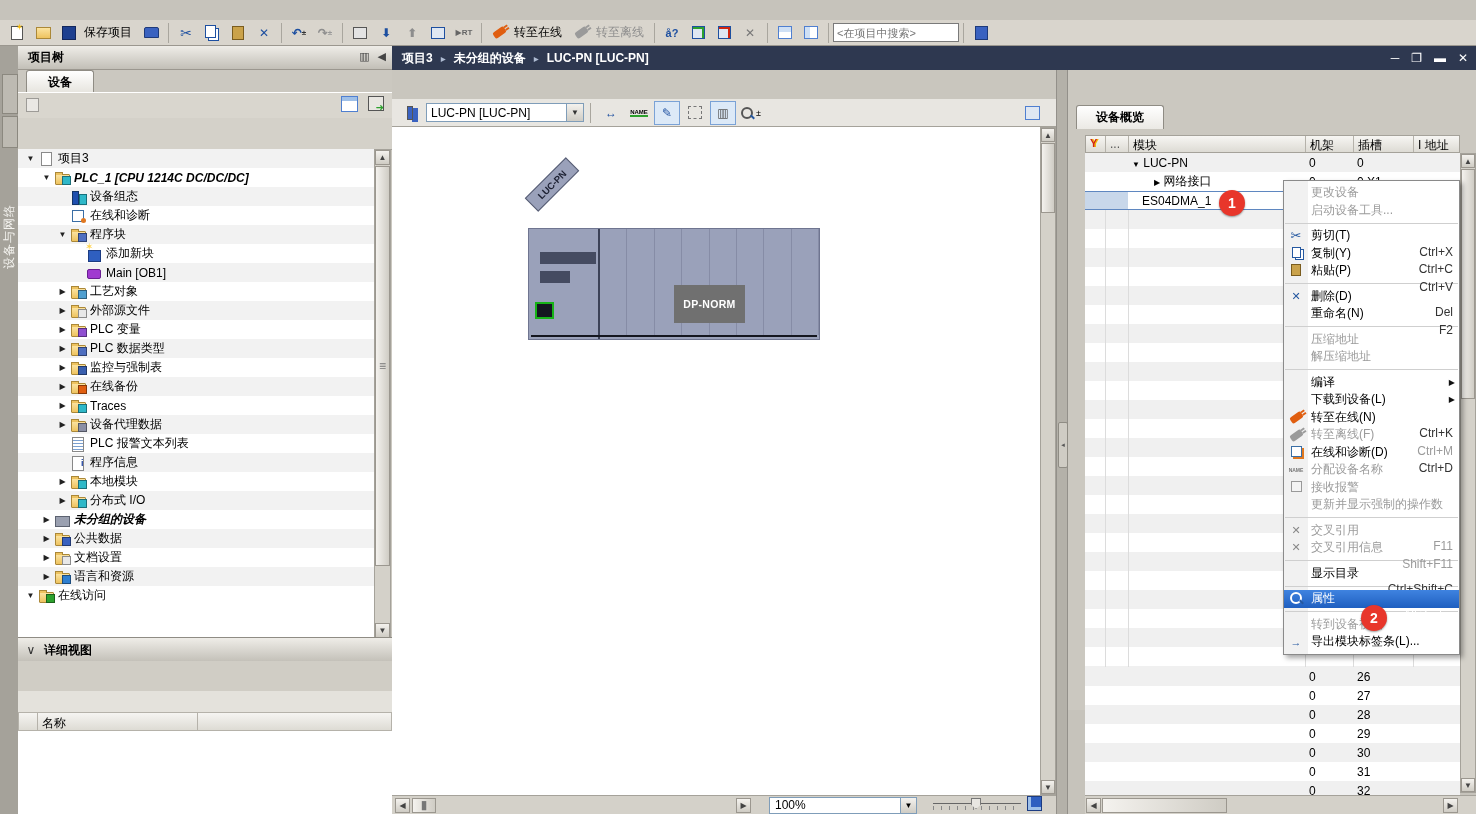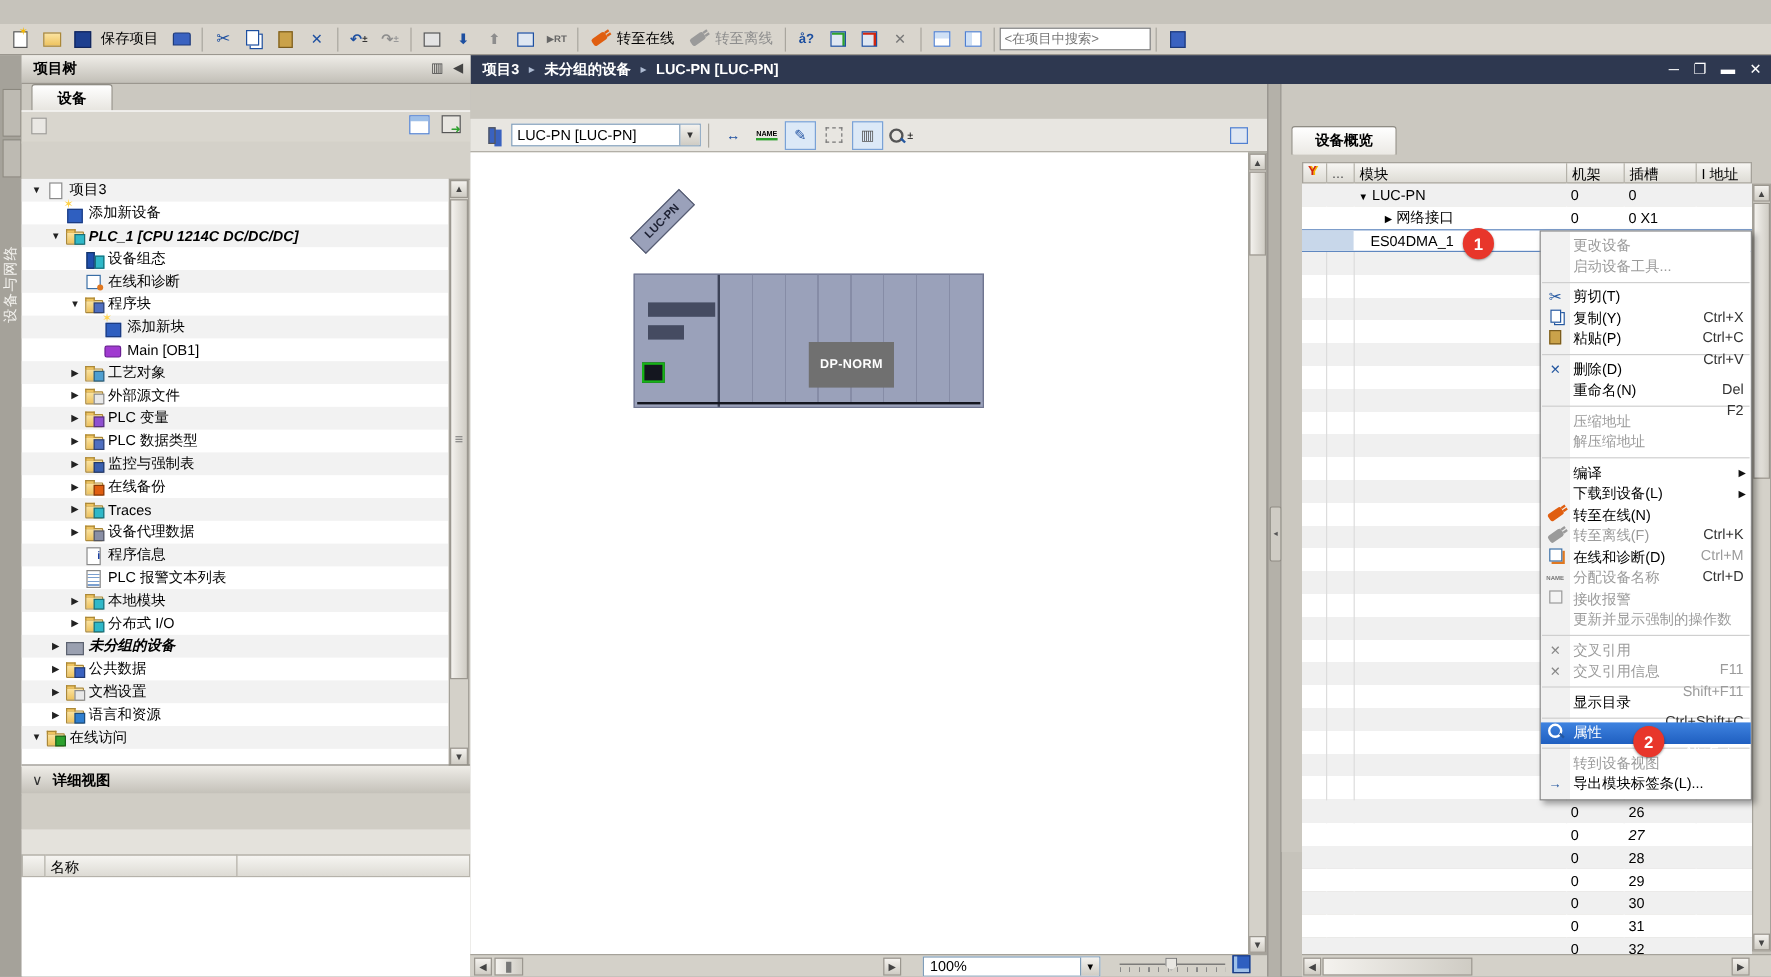--- a/index.html
+++ b/index.html
@@ -106,21 +106,21 @@
   .ovtab{position:absolute;left:8px;top:35px;width:86px;height:23px;background:linear-gradient(#fff,#ebe9e4);border:1px solid #8f8c84;border-bottom:none;border-radius:3px 3px 0 0;display:flex;align-items:center;justify-content:center;font-weight:bold;}
   .tblhead{position:absolute;left:17px;top:65px;width:375px;height:18px;display:flex;background:linear-gradient(#f7f6f3,#dddbd4);border:1px solid #a5a29a;box-sizing:border-box;font-size:12px;}
   .th{border-right:1px solid #b5b2aa;box-sizing:border-box;padding:1px 4px;overflow:hidden;white-space:nowrap;}
   .stripes{position:absolute;left:17px;top:140px;width:375px;height:513px;background:repeating-linear-gradient(#f0f0f0 0 19px,#ffffff 19px 38px);}
   .colline{position:absolute;top:83px;width:1px;background:#dcdcdc;height:640px;}
   .drow{position:absolute;left:17px;width:375px;height:19px;display:flex;align-items:center;box-sizing:border-box;}
   .dcell{overflow:hidden;white-space:nowrap;box-sizing:border-box;padding:0 4px;}
   .rsel{border-top:1px solid #5f87c0;border-bottom:1px solid #5f87c0;background:#fff;}
   .rsel .lead{background:#c8d7ea;}
   
-  .cmenu{left:1283px;top:192px;width:177px;background:linear-gradient(to right,#f1f1f1 24px,#fff 24px);border:1px solid #8a8a8a;box-shadow:3px 3px 5px rgba(0,0,0,.35);padding:3px 0;box-sizing:border-box;z-index:40;}
+  .cmenu{left:1283px;top:180px;width:177px;background:linear-gradient(to right,#f1f1f1 24px,#fff 24px);border:1px solid #8a8a8a;box-shadow:3px 3px 5px rgba(0,0,0,.35);padding:3px 0;box-sizing:border-box;z-index:40;}
   .mi{height:17.5px;display:flex;align-items:center;font-size:12px;position:relative;}
   .mico{flex:none;width:24px;text-align:center;font-size:11px;}
   .ml{flex:1;padding-left:3px;white-space:nowrap;}
   .ms{padding-right:6px;color:#333;white-space:nowrap;margin-top:32px;}
   .mi.dis .ml,.mi.dis .ms{color:#9b9b9b;}
   .mi.hl{background:linear-gradient(#3f83e0,#1f5fc0);color:#fff;}
   .mi.hl .ml,.mi.hl .ms{color:#fff;}
   .msub{position:absolute;right:4px;font-size:8px;color:#111;}
   .msep{border-top:1px solid #cfcfcf;margin:3.5px 1px;}
   .plug{display:inline-block;width:13px;height:7px;border-radius:2px;transform:rotate(-35deg);position:relative;}
@@ -247,25 +247,20 @@
     </div>
     <div class="ptband"></div>
 
     <div class="tree">
       <div class="trow" style="padding-left:6px;">
           <span class="exp">▼</span>
           <span class="tic pagei"></span>
           <span class="tl">项目3</span>
         </div>
       <div class="trow" style="padding-left:22px;">
-          <span class="exp"></span>
-          <span class="tic addnew"></span>
-          <span class="tl">添加新设备</span>
-        </div>
-      <div class="trow" style="padding-left:22px;">
           <span class="exp">▼</span>
           <span class="tic fold chip" style="--c:#2fb8c8;">
             <i></i>
           </span>
           <span class="tl b">PLC_1 [CPU 1214C DC/DC/DC]</span>
         </div>
       <div class="trow" style="padding-left:38px;">
           <span class="exp"></span>
           <span class="tic devi"></span>
           <span class="tl">设备组态</span>
@@ -343,27 +338,27 @@
         </div>
       <div class="trow" style="padding-left:38px;">
           <span class="exp">▶</span>
           <span class="tic fold chip" style="--c:#8a8fa5;">
             <i></i>
           </span>
           <span class="tl">设备代理数据</span>
         </div>
       <div class="trow" style="padding-left:38px;">
           <span class="exp"></span>
+          <span class="tic txti"></span>
+          <span class="tl">PLC 报警文本列表</span>
+        </div>
+      <div class="trow" style="padding-left:38px;">
+          <span class="exp"></span>
           <span class="tic infoi"></span>
           <span class="tl">程序信息</span>
-        </div>
-      <div class="trow" style="padding-left:38px;">
-          <span class="exp"></span>
-          <span class="tic txti"></span>
-          <span class="tl">PLC 报警文本列表</span>
         </div>
       <div class="trow" style="padding-left:38px;">
           <span class="exp">▶</span>
           <span class="tic fold chip" style="--c:#2fb8c8;">
             <i></i>
           </span>
           <span class="tl">本地模块</span>
         </div>
       <div class="trow" style="padding-left:38px;">
           <span class="exp">▶</span>
@@ -557,21 +552,21 @@
     </div>
 
     <div class="drow" style="top:597px;background:#f0f0f0;">
         <span style="width:220px;"></span>
         <span class="dcell" style="width:48px;">0</span>
         <span class="dcell" style="width:60px;">26</span>
       </div>
     <div class="drow" style="top:616px;background:#fff;">
         <span style="width:220px;"></span>
         <span class="dcell" style="width:48px;">0</span>
-        <span class="dcell" style="width:60px;font-style:italic;">27</span>
+        <span class="dcell" style="width:60px;">27</span>
       </div>
     <div class="drow" style="top:635px;background:#f0f0f0;">
         <span style="width:220px;"></span>
         <span class="dcell" style="width:48px;">0</span>
         <span class="dcell" style="width:60px;">28</span>
       </div>
     <div class="drow" style="top:654px;background:#fff;">
         <span style="width:220px;"></span>
         <span class="dcell" style="width:48px;">0</span>
         <span class="dcell" style="width:60px;">29</span>

